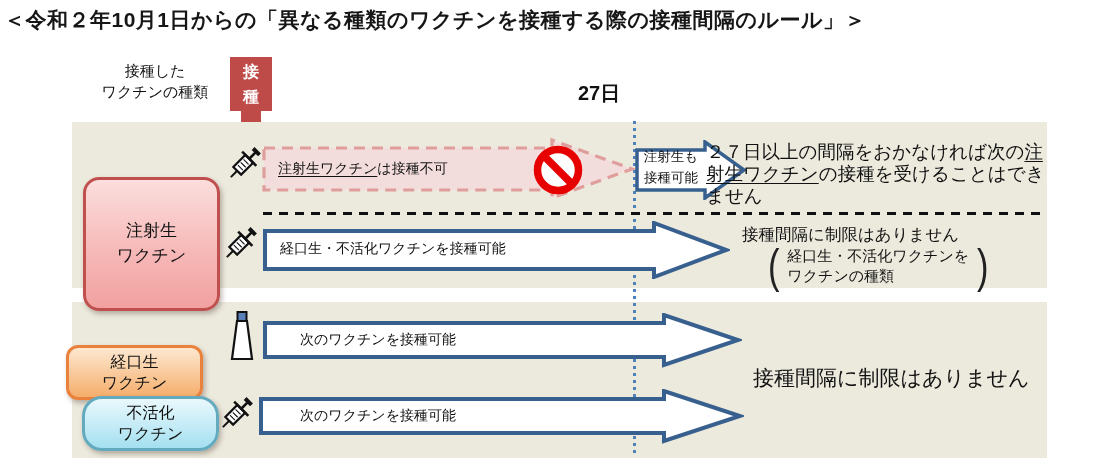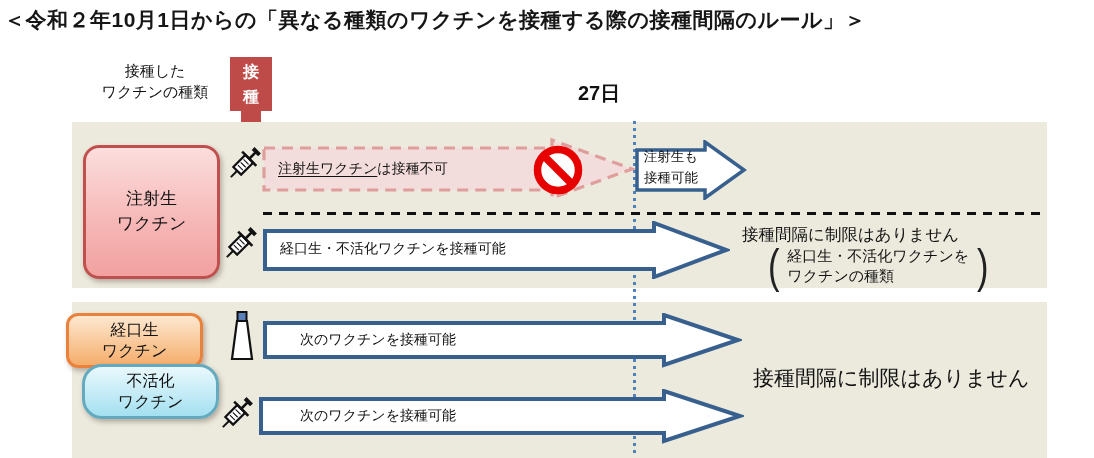--- a/index.html
+++ b/index.html
@@ -20,21 +20,21 @@
     border-left:21px solid transparent;border-right:21px solid transparent;border-top:15px solid #BE4B48;}
   .day27{left:578px;top:80px;font-size:20px;font-weight:bold;}
   .band{left:72px;width:975px;background:#ECE9DD;}
   .band1{top:122px;height:166px;}
   .band2{top:302px;height:156px;}
   .vline{left:633px;top:121px;width:3px;height:335px;
     background:repeating-linear-gradient(180deg,#4F81BD 0 3px,transparent 3px 7px);}
   .hdash{left:263px;top:212px;width:780px;height:2.5px;
     background:repeating-linear-gradient(90deg,#111 0 9px,transparent 9px 16px);}
   .lbox{box-sizing:border-box;display:flex;align-items:center;justify-content:center;
-    text-align:center;box-shadow:2px 3px 5px rgba(110,95,85,.45);}
+    text-align:center;box-shadow:2px 3px 5px rgba(110,95,85,.45);margin-top:32px;}
   .box-inj{left:83px;top:145px;width:137px;height:134px;border:3px solid #C0504D;border-radius:16px;
     background:linear-gradient(180deg,#FBDEDD 0%,#F6B9B8 55%,#F1A1A0 100%);font-size:17px;line-height:1.45;}
   .box-oral{left:66px;top:313px;width:137px;height:55px;border:3px solid #E8823C;border-radius:12px;
     background:linear-gradient(180deg,#FDE8D0 0%,#F8C astro 0%);background:linear-gradient(180deg,#FDE8D0 0%,#F5AD6B 100%);font-size:16px;line-height:1.3;}
   .box-inact{left:82px;top:364px;width:137px;height:55px;border:3px solid #64AABF;border-radius:20px;
     background:linear-gradient(180deg,#EAF8FC 0%,#A4E0F1 100%);font-size:16px;line-height:1.3;}
   .arrow-label{font-size:14px;}
   .u{text-decoration:underline;text-underline-offset:2.5px;}
   .note1-title{left:694px;top:121px;font-size:15.5px;}
   .note1-body{left:706px;top:141px;width:350px;font-size:18.5px;line-height:1.2;}
@@ -124,20 +124,23 @@
     <circle cx="25" cy="25" r="20.5" fill="#fff" stroke="#E60000" stroke-width="7.5"></circle>
     <line x1="11" y1="11" x2="39" y2="39" stroke="#E60000" stroke-width="7.5"></line>
   </svg>
 
   <svg class="abs" style="left:634px;top:140px" width="114" height="60" viewBox="0 0 114 60">
     <polygon points="3,10 71,10 71,2 110,30 71,58 71,50 3,50" fill="#fff" stroke="#37608F" stroke-width="3.5"></polygon>
   </svg>
   <div class="abs sidebox-label prewrap">注射生も
 接種可能</div>
 
+  <div class="abs note1-body">
+    <span>２７日以上の間隔をおかなければ次の</span><span class="u">注射生ワクチン</span><span>の接種を受けることはできません</span>
+  </div>
 
   <div class="abs hdash"></div>
 
   <svg class="abs" style="left:262px;top:221px" width="468" height="58" viewBox="0 0 468 58">
     <polygon points="3,10 392,10 392,2 464,29 392,56 392,48 3,48" fill="#fff" stroke="#37608F" stroke-width="4"></polygon>
   </svg>
   <div class="abs arrow-label" style="left:280px;top:240px;width:360px">経口生・不活化ワクチンを接種可能</div>
   <div class="abs note2-line">接種間隔に制限はありません</div>
   <div class="abs paren-group">
     <span class="bigparen">(</span>

